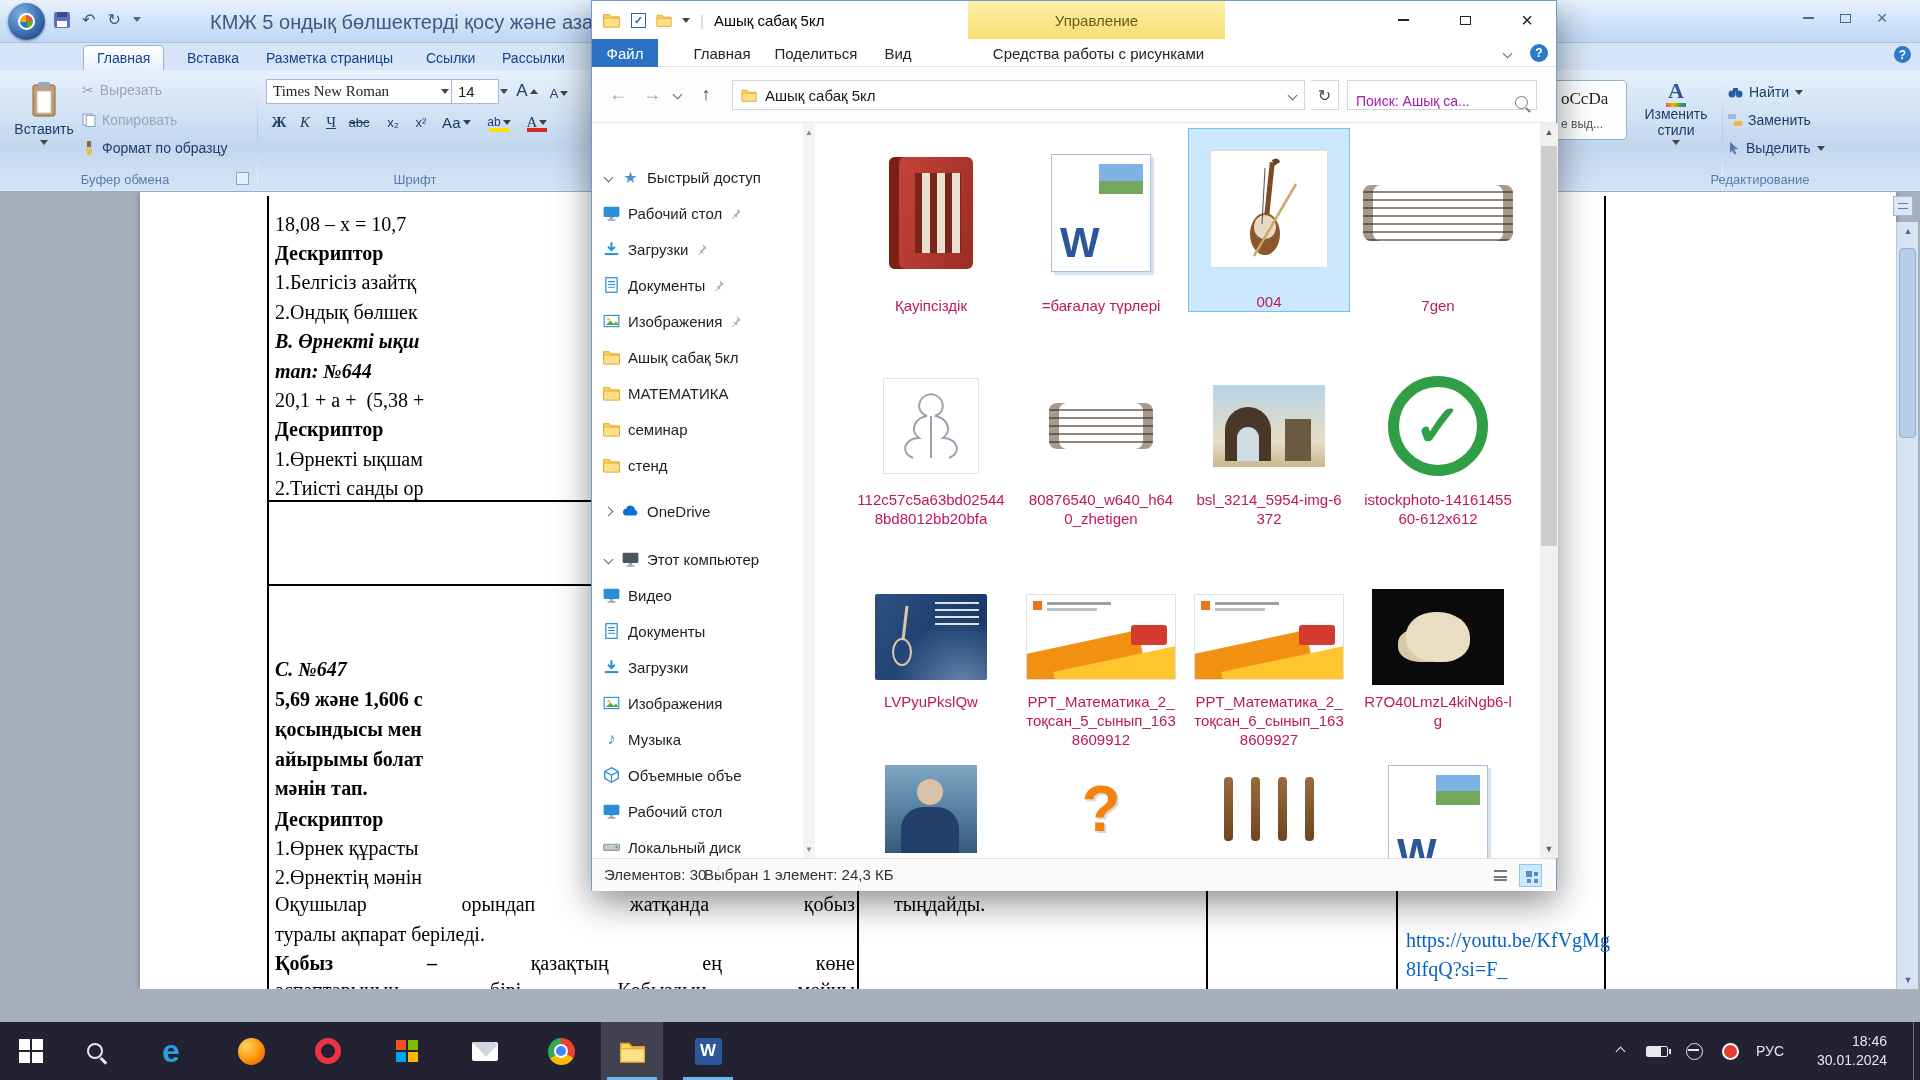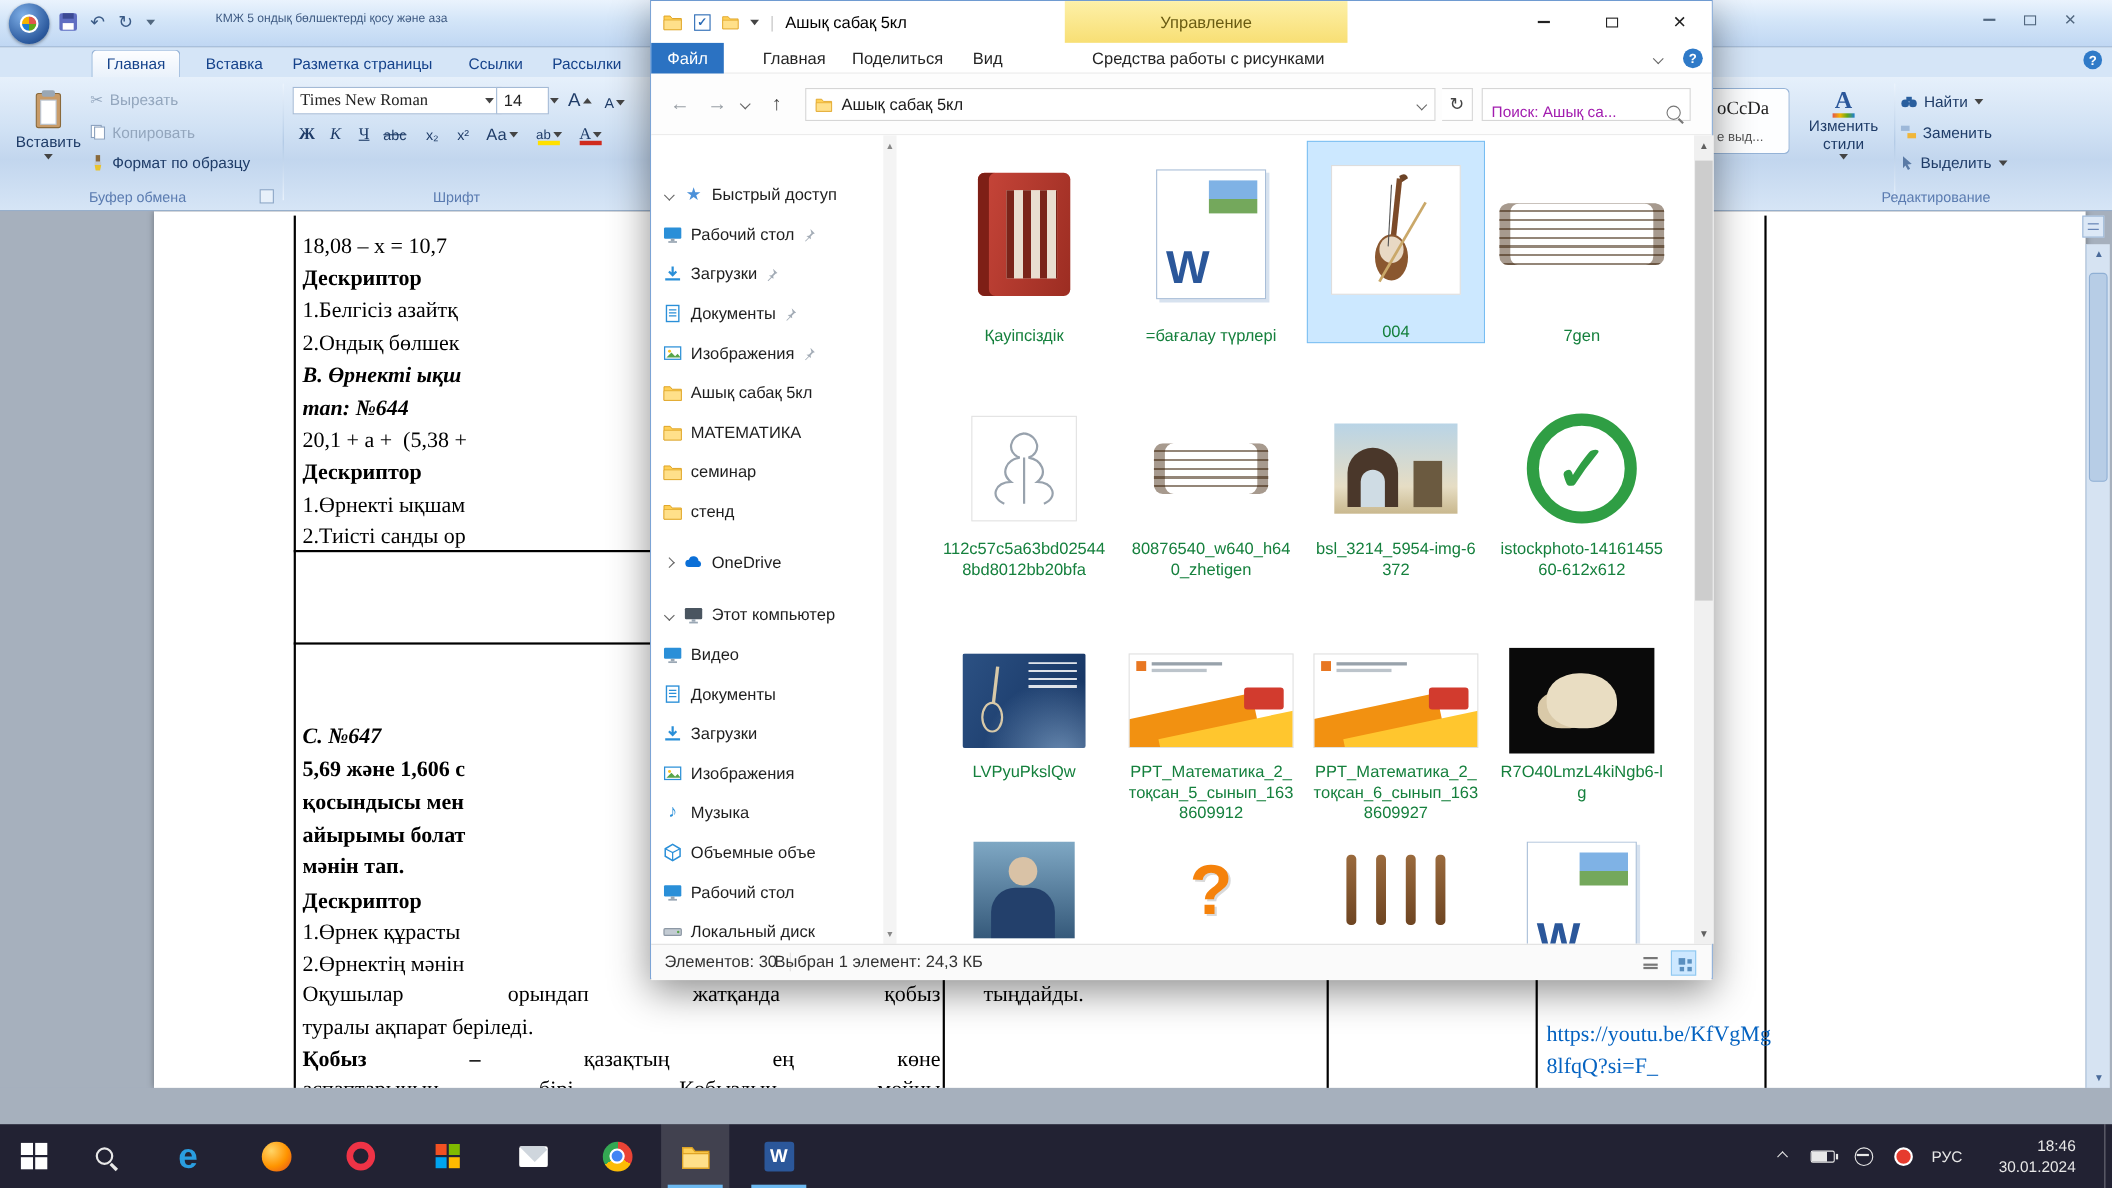--- a/index.html
+++ b/index.html
@@ -19,21 +19,21 @@
      background:linear-gradient(#eaf3fd,#d3e5f8 45%,#c0d7f3);border-bottom:1px solid #a9c3e2}
   .office-btn{position:absolute;left:8px;top:3px;width:37px;height:37px;border-radius:50%;
      background:radial-gradient(circle at 35% 30%,#7fb0e8,#2c5a9e 70%,#1d3f74);
      box-shadow:0 1px 3px rgba(0,0,0,.4);display:flex;align-items:center;justify-content:center}
   .office-core{width:17px;height:17px;border-radius:50%;
      background:conic-gradient(#e2574c 0 25%,#60a917 0 50%,#1d7dd4 0 75%,#f5b400 0);border:2px solid #fff}
   .qat{position:absolute;left:54px;top:10px;display:flex;align-items:center;gap:12px;color:#3a5a86;font-size:16px}
   .saveic{width:16px;height:16px;background:#5f6ec2;border-radius:2px;position:relative}
   .saveic:before{content:"";position:absolute;left:3px;top:0;width:10px;height:5px;background:#3c4a94}
   .saveic:after{content:"";position:absolute;left:3px;bottom:1px;width:10px;height:6px;background:#fff}
-  .w-title{position:absolute;left:196px;top:11px;font-size:11px;color:#3e5a82;white-space:nowrap}
+  .w-title{position:absolute;left:210px;top:11px;font-size:20px;color:#3e5a82;white-space:nowrap}
   .wwin{position:absolute;top:8px;width:26px;height:20px;display:flex;align-items:center;justify-content:center;color:#51677f}
   .wmin{width:11px;height:2px;background:#51677f}
   .wmax{width:11px;height:9px;border:1.4px solid #51677f}
   .w-tabs{position:absolute;left:0;top:43px;width:1920px;height:27px;background:#d5e5f7}
   .wtab{position:absolute;top:2px;height:25px;display:flex;align-items:center;padding:0 13px;
      color:#15428b;font-size:14px;white-space:nowrap}
   .wtab.active{background:linear-gradient(#fdfeff,#e9f1fb);border:1px solid #95b3d7;border-bottom:none;border-radius:5px 5px 0 0}
   .w-ribbon{position:absolute;left:0;top:70px;width:1920px;height:122px;
      background:linear-gradient(#e6f0fb,#d0e1f4 40%,#c2d6ee 62%,#d6e5f6);border-bottom:1px solid #95aecc}
   .gsep{position:absolute;top:6px;height:106px;width:1px;background:linear-gradient(#eef5fd,#aec7e4,#eef5fd)}
@@ -125,21 +125,21 @@
   .escroll{position:absolute;left:948px;top:0;width:18px;height:735px;background:#f0f0f0}
   .esarr{position:absolute;left:0;width:18px;height:18px;display:flex;align-items:center;justify-content:center;color:#606060;font-size:9px}
   .esthumb{position:absolute;left:1px;top:23px;width:16px;height:400px;background:#cdcdcd}
   
   .tile{position:absolute;width:160px;text-align:center;cursor:default}
   .tile.sel{background:#cce8ff;outline:1px solid #77bdf2}
   .thumbbox{height:160px;display:flex;align-items:center;justify-content:center}
   .r2 .thumbbox{height:122px}.r3 .thumbbox{height:104px}
   .tile.r4{overflow:hidden;height:93px}
   .r4 .thumbbox{height:93px;align-items:flex-start}
-  .tlabel{font-size:15px;line-height:19px;width:152px;margin:3px auto 0;color:#15803d;overflow-wrap:break-word}
+  .tlabel{font-size:15px;line-height:19px;width:152px;margin:3px auto 0;color:#be185d;overflow-wrap:break-word}
   .tlabel.ba{word-break:break-all}
   .th{position:relative;flex:none}
   .th-redbook{width:84px;height:112px;border-radius:6px;background:linear-gradient(105deg,#c8463a,#9c2d22);box-shadow:inset 10px 0 0 #7e1f16}
   .rb-strip{position:absolute;left:26px;top:16px;width:46px;height:80px;background:#e9ded0;
      background-image:repeating-linear-gradient(90deg,#7a241a 0 7px,#e9ded0 7px 15px)}
   .th-worddoc{width:100px;height:118px;background:#fff;border:1px solid #a9bed8;box-shadow:3px 3px 0 #d7e2ef}
   .wd-w{position:absolute;left:8px;bottom:4px;font-size:42px;font-weight:bold;color:#2b579a}
   .wd-img{position:absolute;right:7px;top:9px;width:44px;height:30px;background:linear-gradient(#7fb2e5 55%,#74a85c 55%)}
   .th-kobyz{width:118px;height:118px;background:#fff;border:1px solid #ddd;display:flex;align-items:center;justify-content:center}
   .th-zhet{width:150px;height:56px;border-radius:8px;background:linear-gradient(#caa36a,#9a713d);

